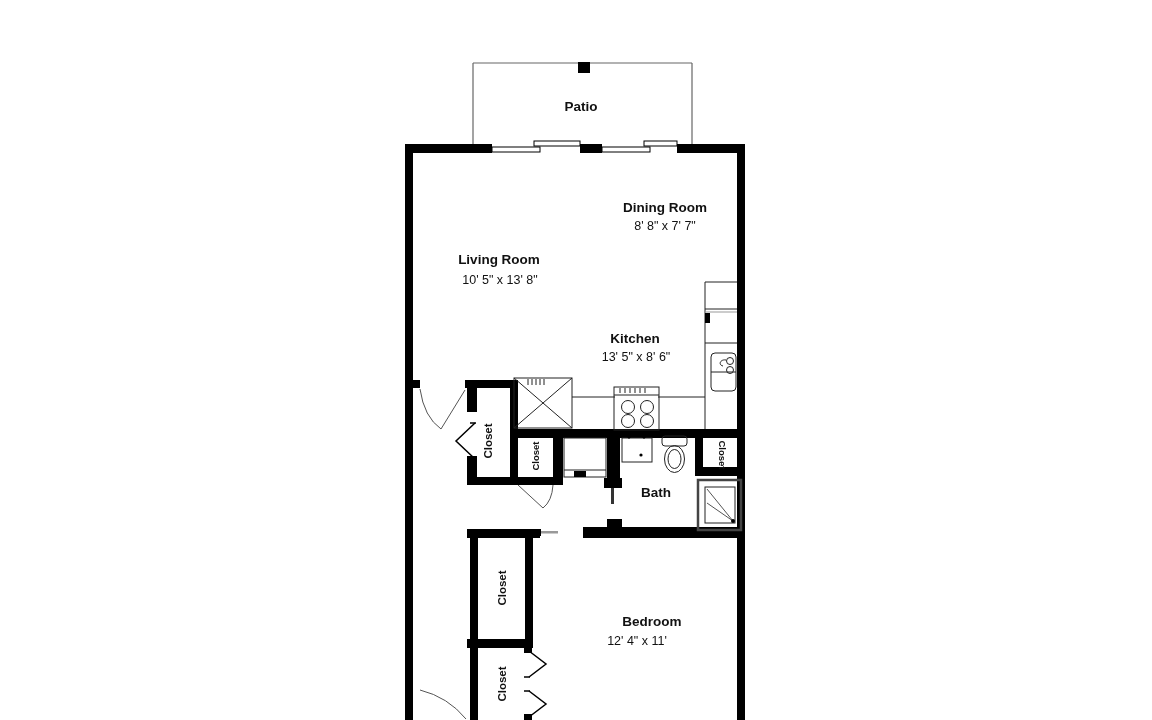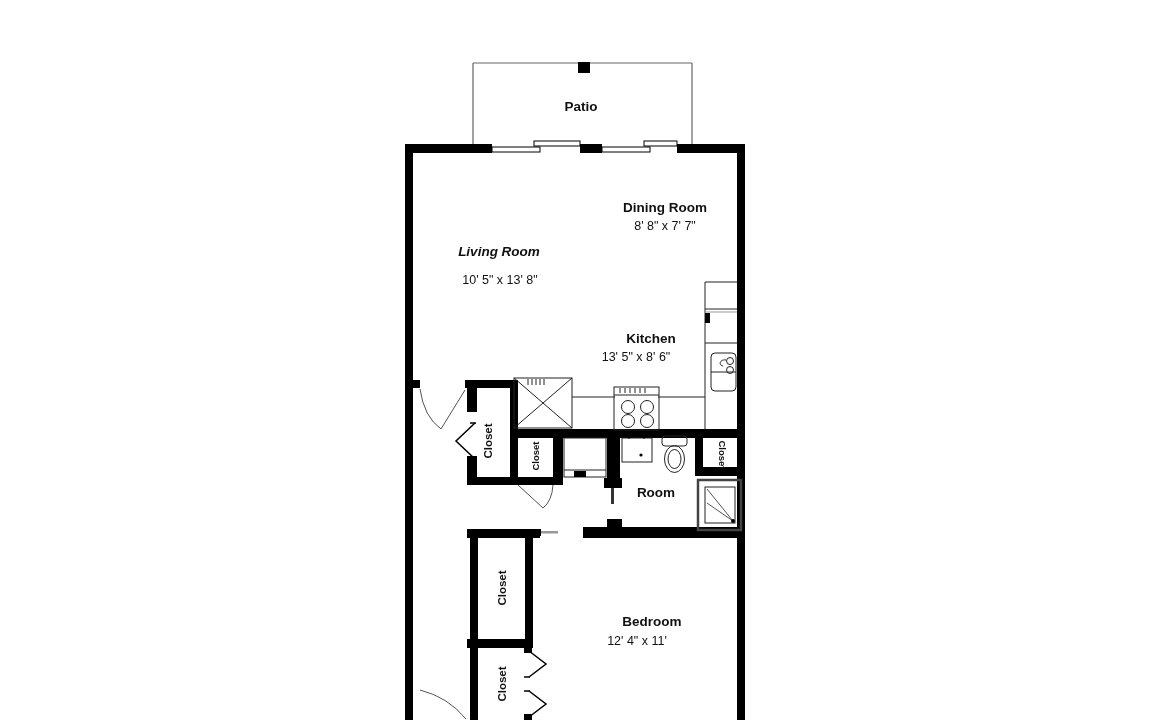--- a/index.html
+++ b/index.html
@@ -179,27 +179,27 @@
       <line x1="524" y1="691" x2="530" y2="691"></line>
       <line x1="524" y1="717" x2="530" y2="717"></line>
     </g>
   </svg>
 
   <div class="lbl room-name" style="left:581px;top:107px;">Patio</div>
 
   <div class="lbl room-name" style="left:665px;top:208px;">Dining Room</div>
   <div class="lbl room-dims" style="left:665px;top:226px;">8' 8" x 7' 7"</div>
 
-  <div class="lbl room-name" style="left:499px;top:252px;font-style:italic;">Living Room</div>
+  <div class="lbl room-name" style="left:499px;top:260px;">Living Room</div>
   <div class="lbl room-dims" style="left:500px;top:280px;">10' 5" x 13' 8"</div>
 
-  <div class="lbl room-name" style="left:651px;top:339px;">Kitchen</div>
+  <div class="lbl room-name" style="left:635px;top:339px;">Kitchen</div>
   <div class="lbl room-dims" style="left:636px;top:357px;">13' 5" x 8' 6"</div>
 
-  <div class="lbl room-name" style="left:656px;top:493px;">Room</div>
+  <div class="lbl room-name" style="left:656px;top:493px;">Bath</div>
 
   <div class="lbl room-name" style="left:652px;top:622px;">Bedroom</div>
   <div class="lbl room-dims" style="left:637px;top:641px;">12' 4" x 11'</div>
 
   <div class="lbl closet-lbl" style="left:489px;top:441px;">Closet</div>
 
   <div class="lbl closet-lbl small" style="left:536px;top:456px;">Closet</div>
 
   <div class="lbl closet-lbl small cw" style="left:722px;top:455px;">Closet</div>
 

